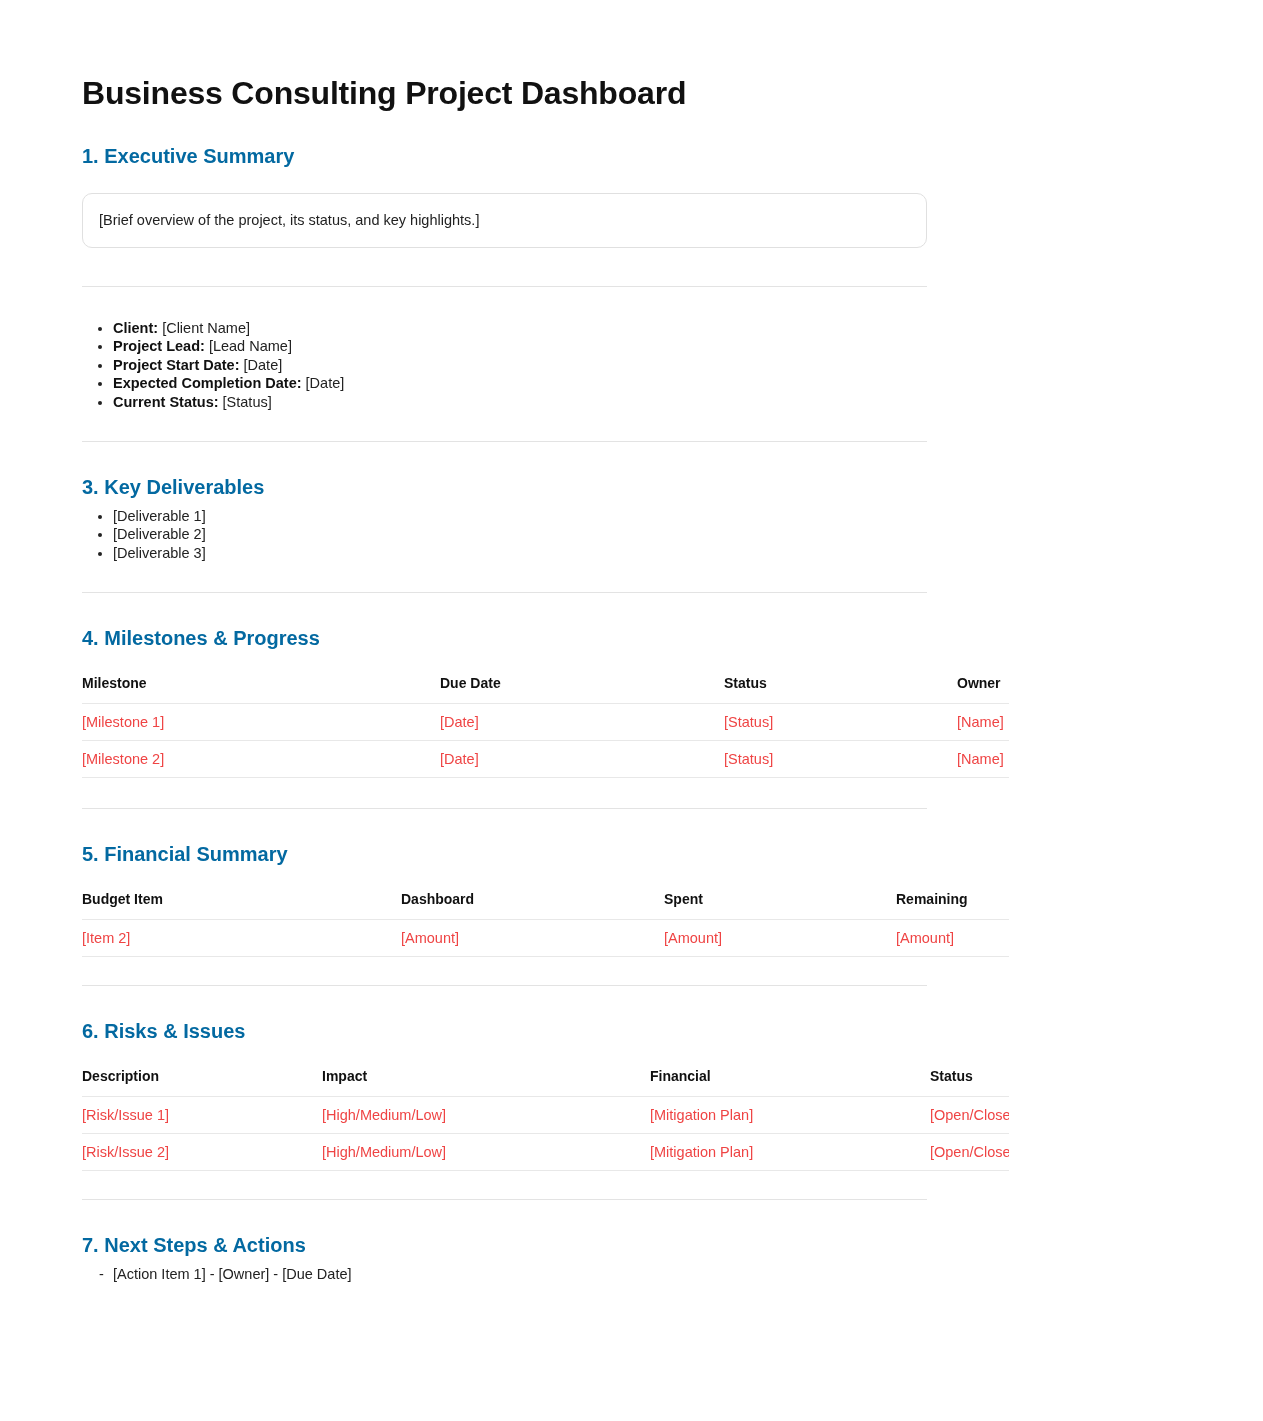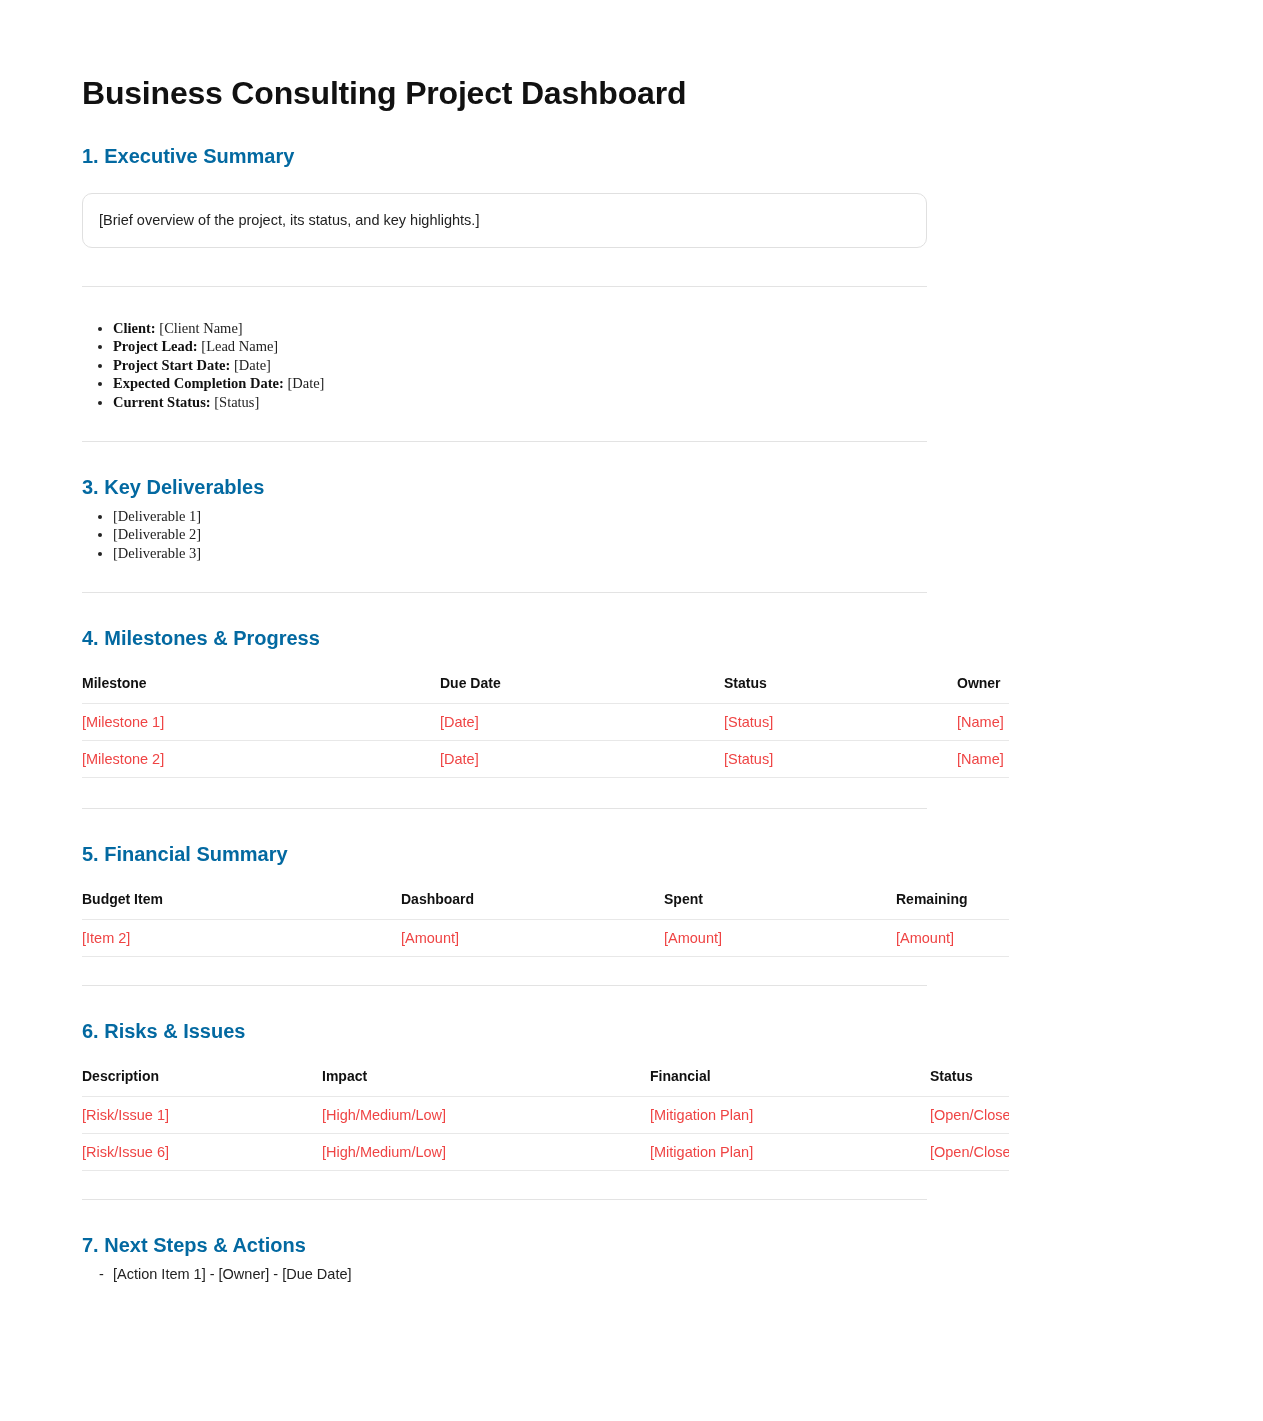--- a/index.html
+++ b/index.html
@@ -71,21 +71,20 @@
   .rule-4 { margin-top: 30px; }
   .rule-5 { margin-top: 28px; }
   .rule-6 { margin-top: 28px; }
 
   .sec-head-gap { margin-top: 32px; }
 
   ul.bullets {
     margin: 7px 0 0 0;
     padding-left: 31px;
     list-style-type: disc;
-    font-family: Liberation Serif, serif;
   }
   ul.bullets li {
     font-size: 14.5px;
     line-height: 18.4px;
     color: #222222;
   }
   ul.bullets li .lbl {
     font-weight: bold;
     color: #111111;
   }
@@ -272,21 +271,21 @@
         </tr>
       </thead>
       <tbody>
         <tr>
           <td>[Risk/Issue 1]</td>
           <td>[High/Medium/Low]</td>
           <td>[Mitigation Plan]</td>
           <td>[Open/Closed]</td>
         </tr>
         <tr class="last-row">
-          <td>[Risk/Issue 6]</td>
+          <td>[Risk/Issue 2]</td>
           <td>[High/Medium/Low]</td>
           <td>[Mitigation Plan]</td>
           <td>[Open/Closed]</td>
         </tr>
       </tbody>
     </table>
   </div>
 
   <hr class="divider rule-6">
 

